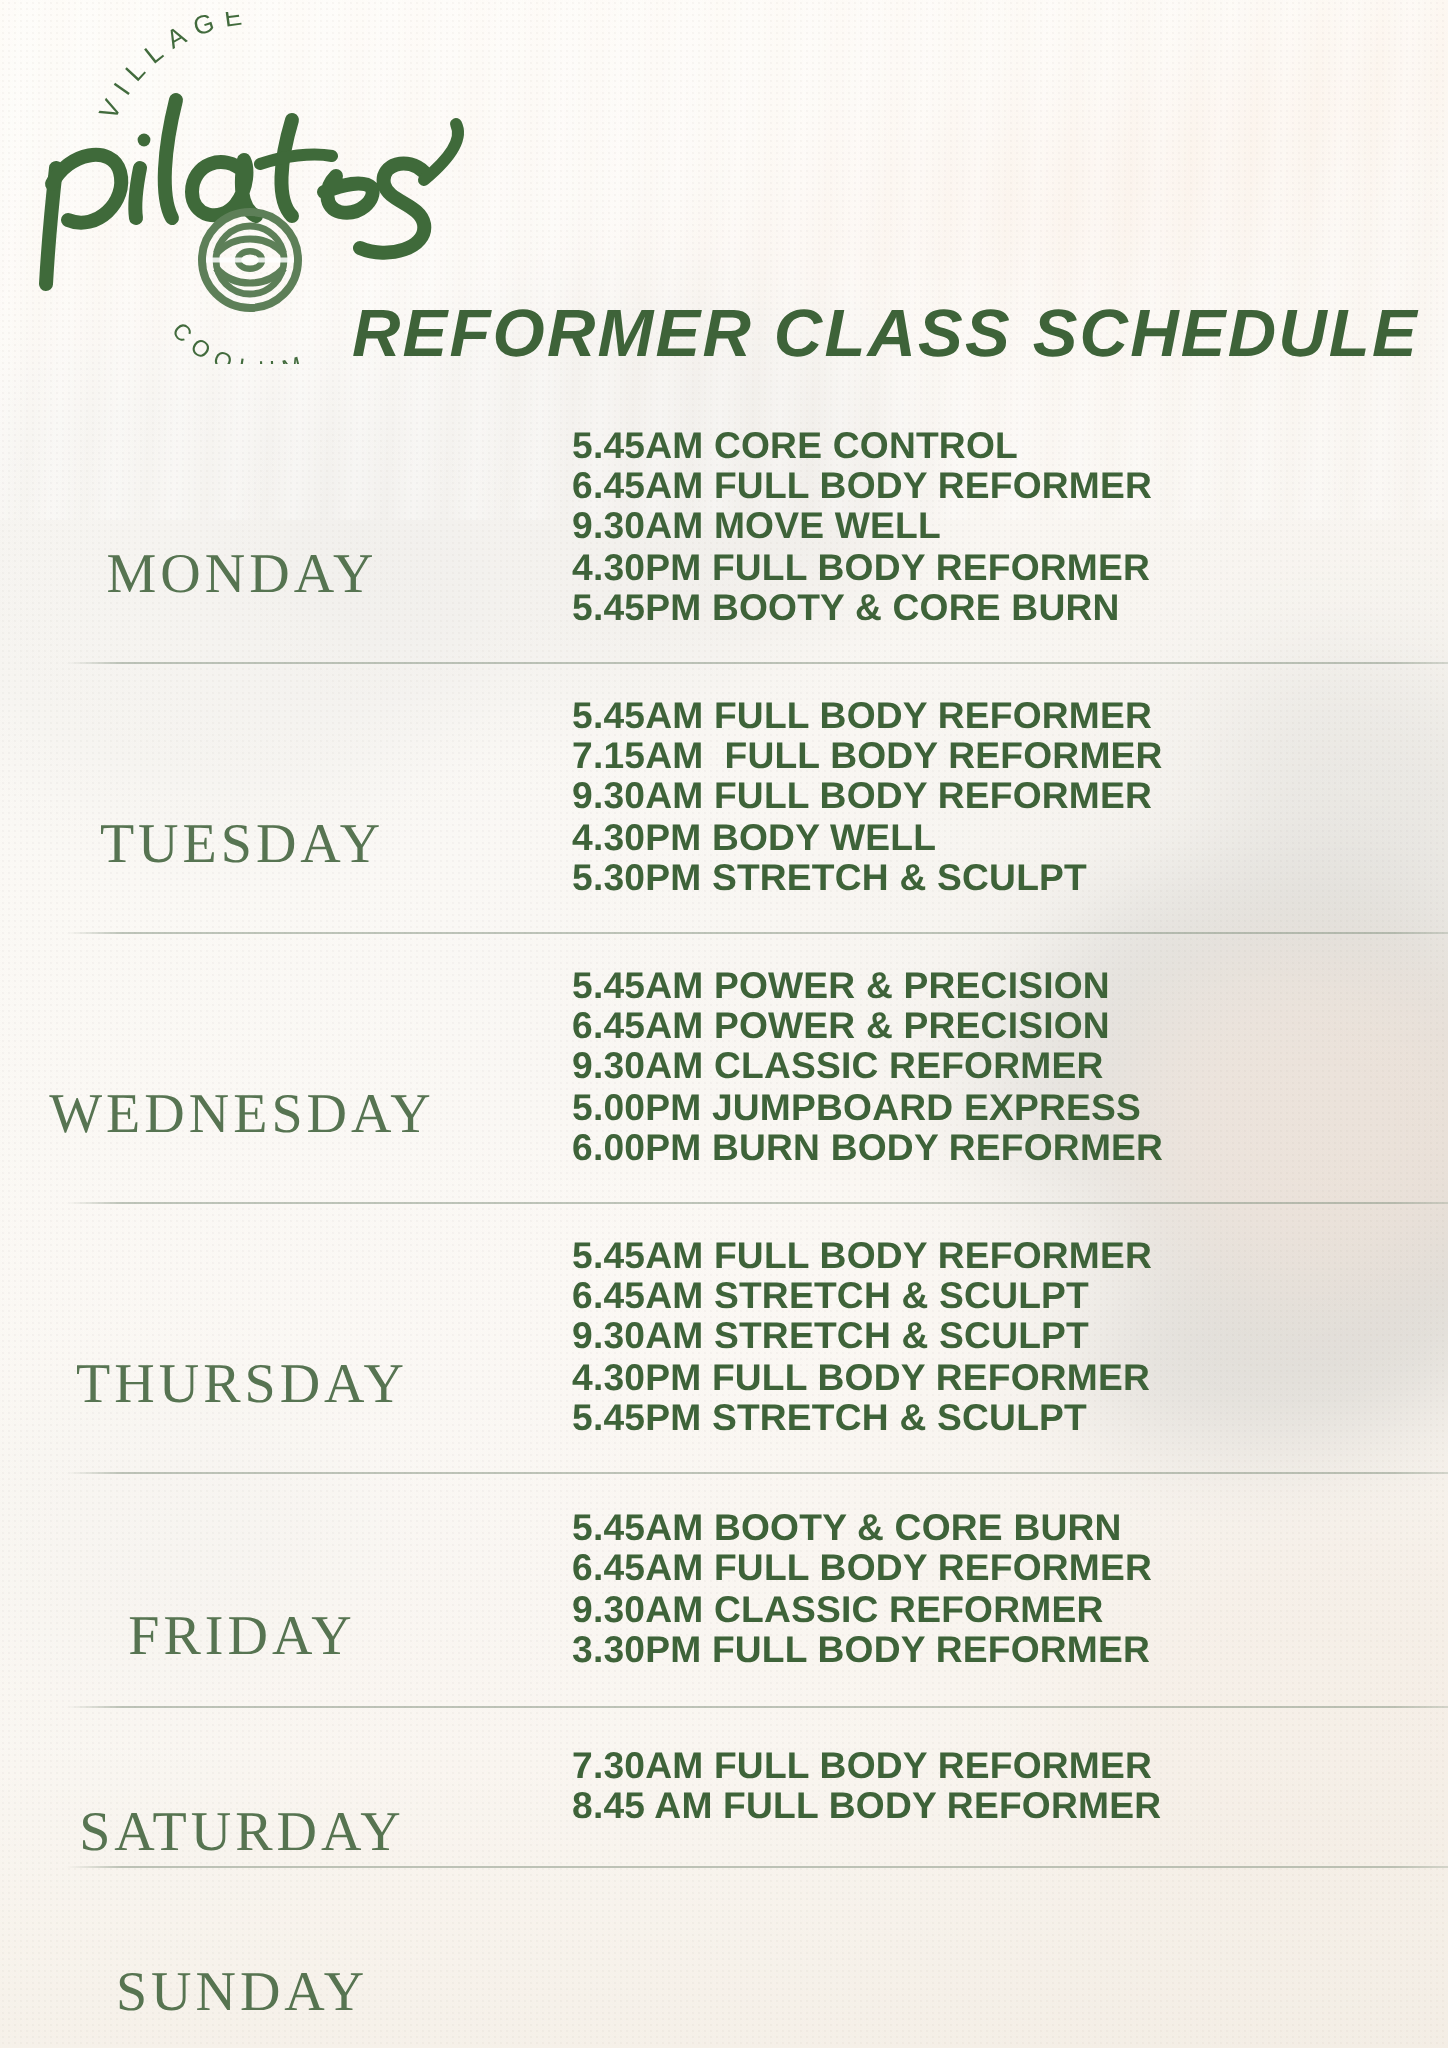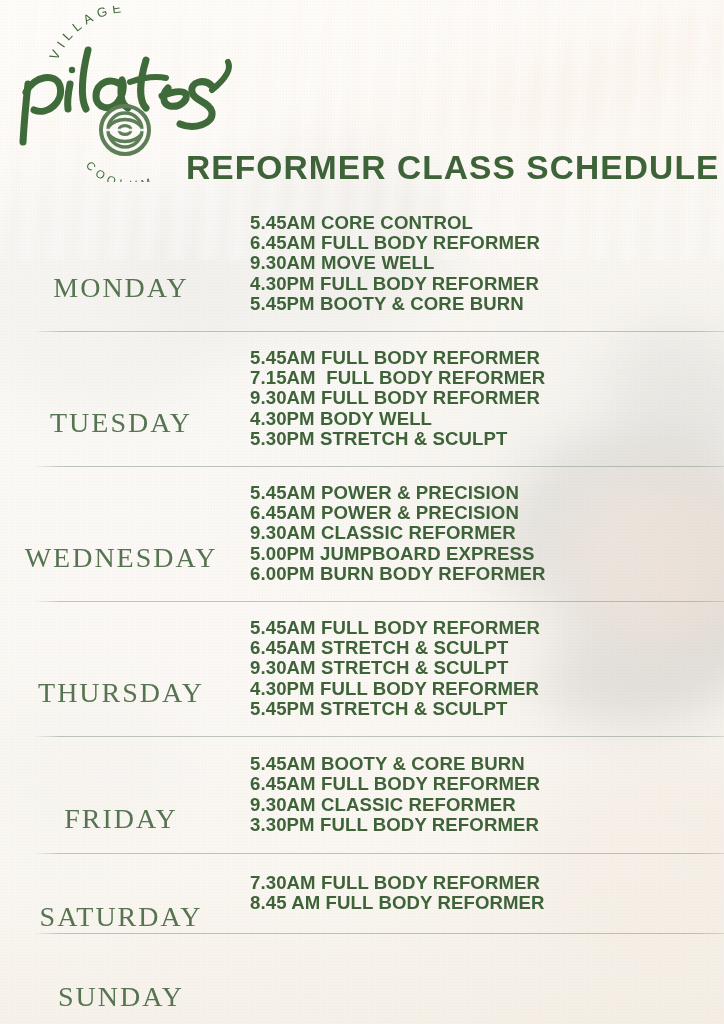--- a/index.html
+++ b/index.html
@@ -163,28 +163,29 @@
     left: 12px;
     top: 6px;
     width: 226px;
     height: 176px;
   }
   .logo svg { display: block; }
 
   
   .heading {
     position: absolute;
-    left: 186px;
+    left: 176px;
     top: 149px;
     font-family: "Liberation Sans", sans-serif;
     font-weight: 700;
     font-size: 33.5px;
     letter-spacing: 1.1px;
     color: #3e6339;
     white-space: nowrap;
+    font-style: italic;
   }
 
   
   .schedule {
     position: absolute;
     left: 0;
     top: 196px;
     width: 724px;
   }
   .day-row {
@@ -214,20 +215,21 @@
     font-size: 28px;
     letter-spacing: 2.0px;
     color: #4b6b46;
     opacity: .93;
     white-space: nowrap;
     margin-top: 48px;
   }
   .classes {
     flex: 1 1 auto;
     padding-left: 8px;
+    margin-left: 36px;
   }
   .class-line {
     font-family: "Liberation Sans", sans-serif;
     font-weight: 700;
     font-size: 18.6px;
     line-height: 20.2px;
     letter-spacing: .1px;
     color: #3e6339;
     white-space: pre;
   }

